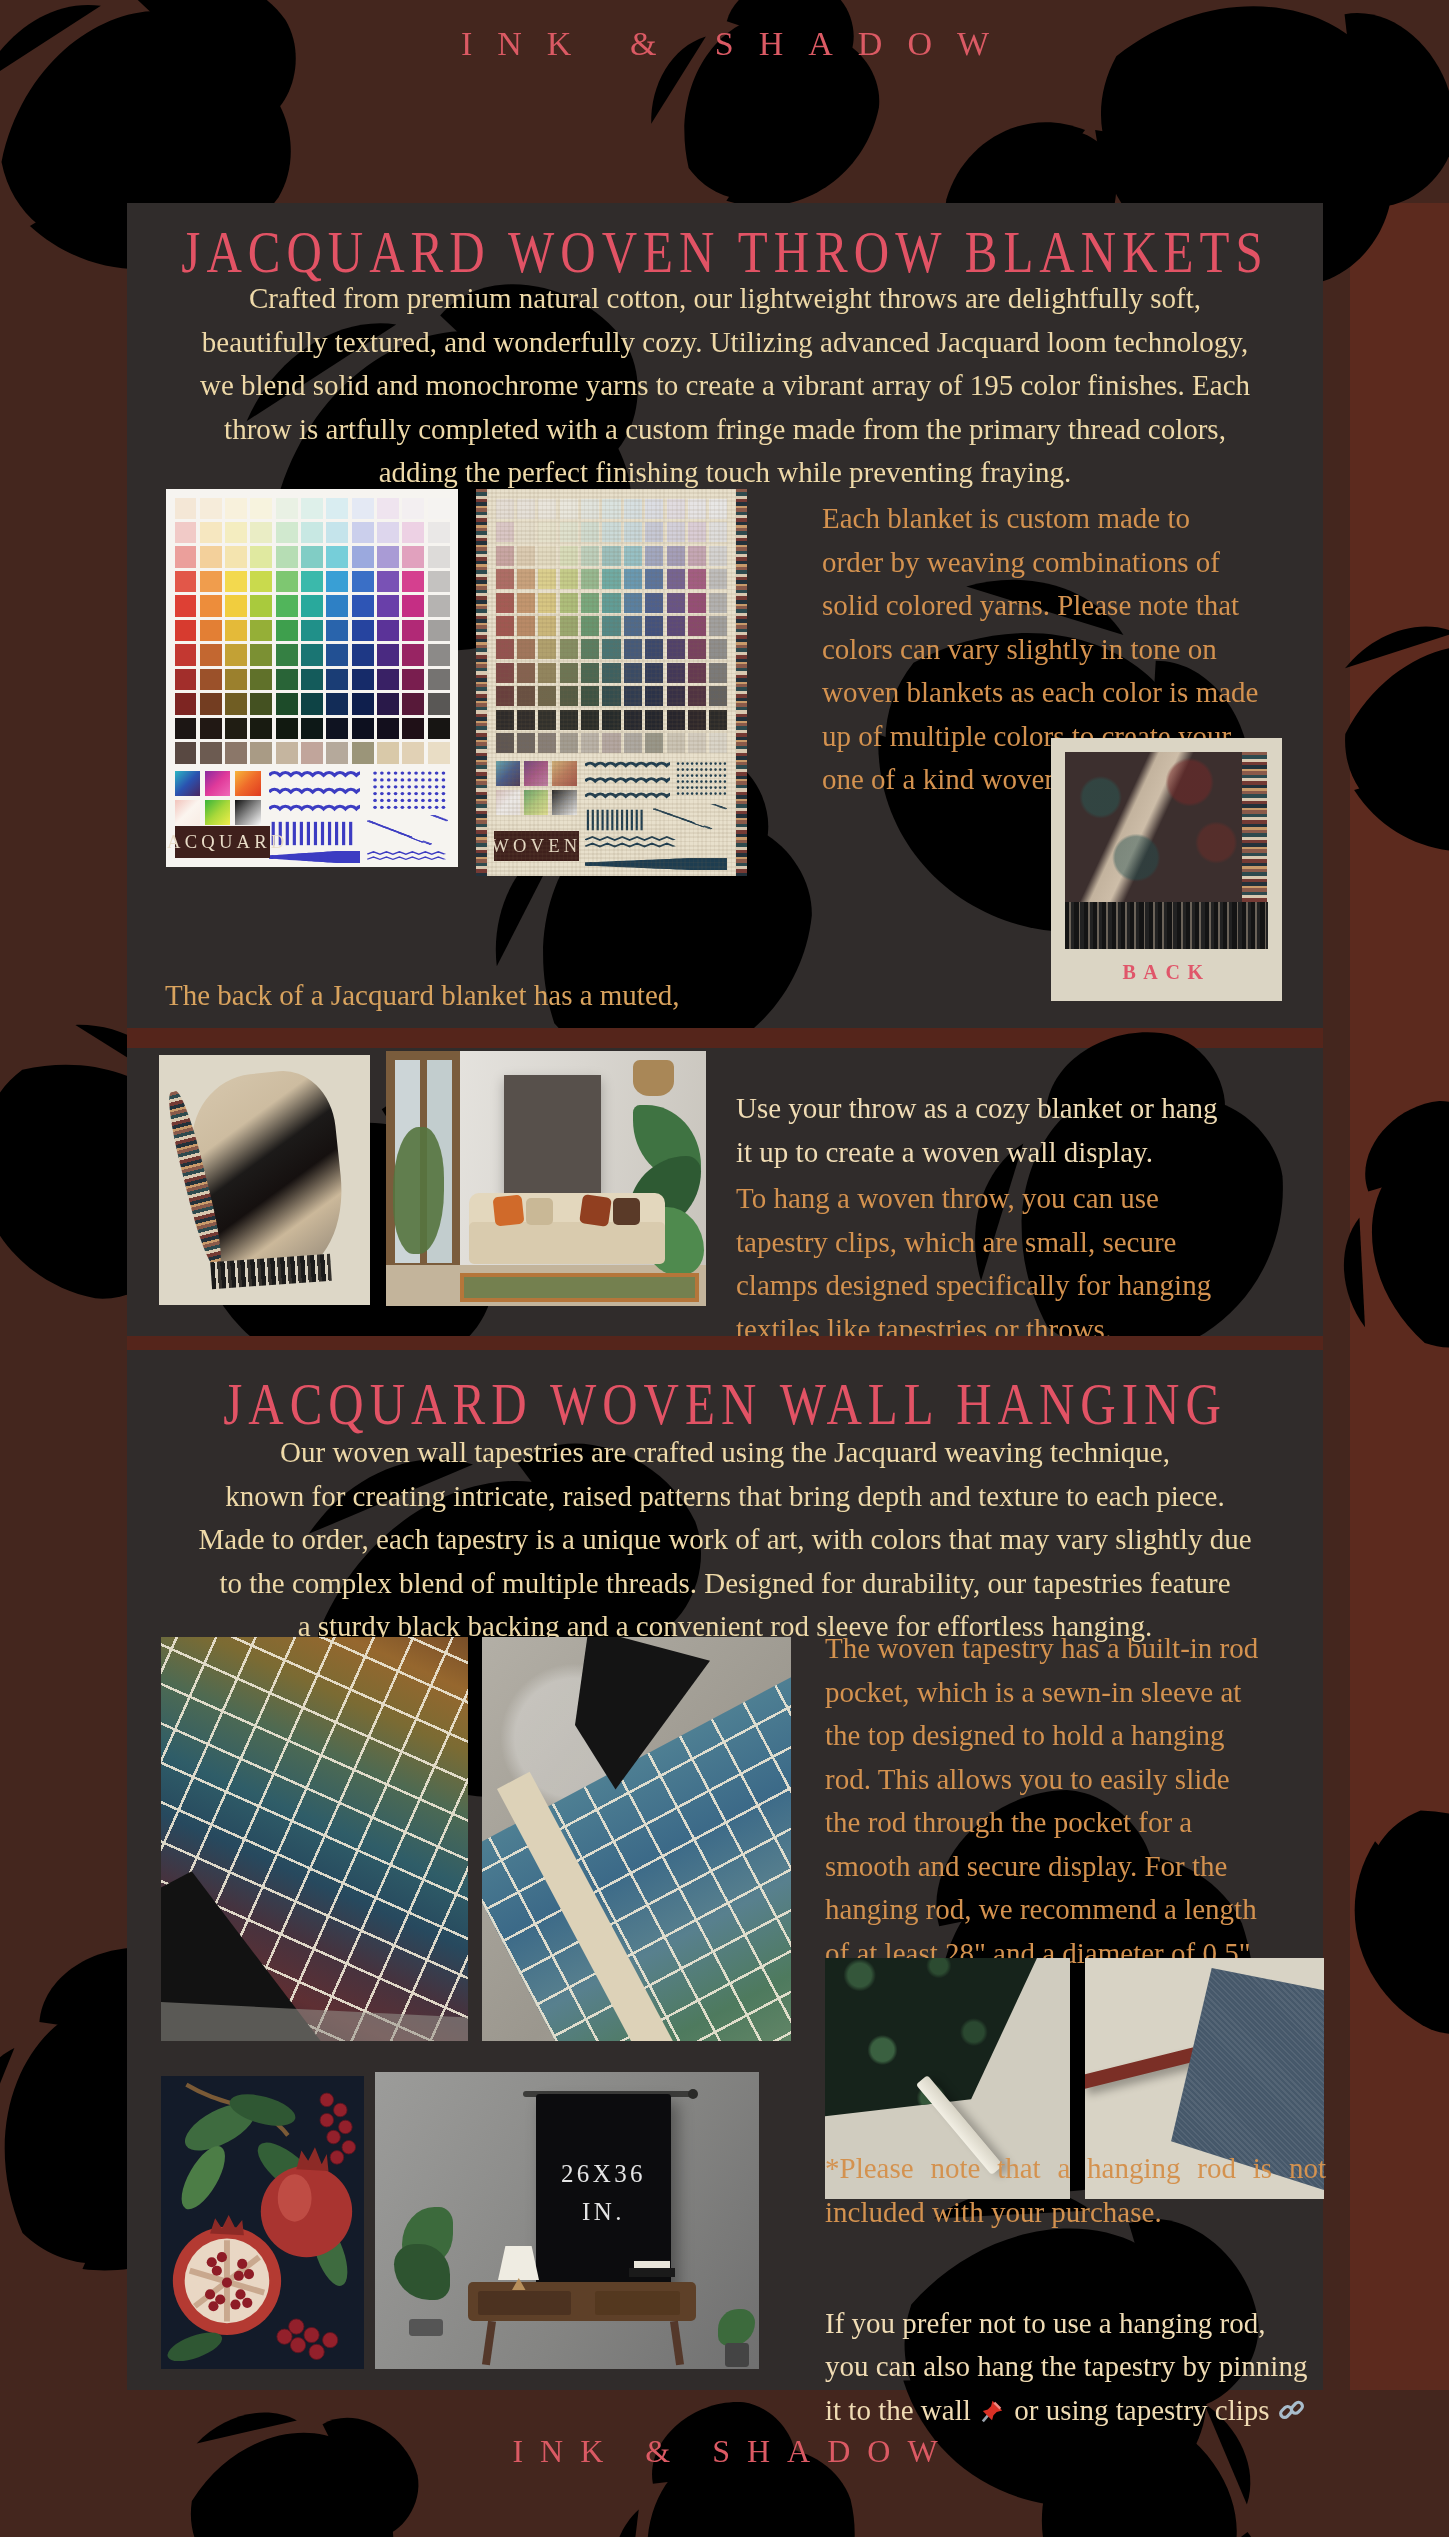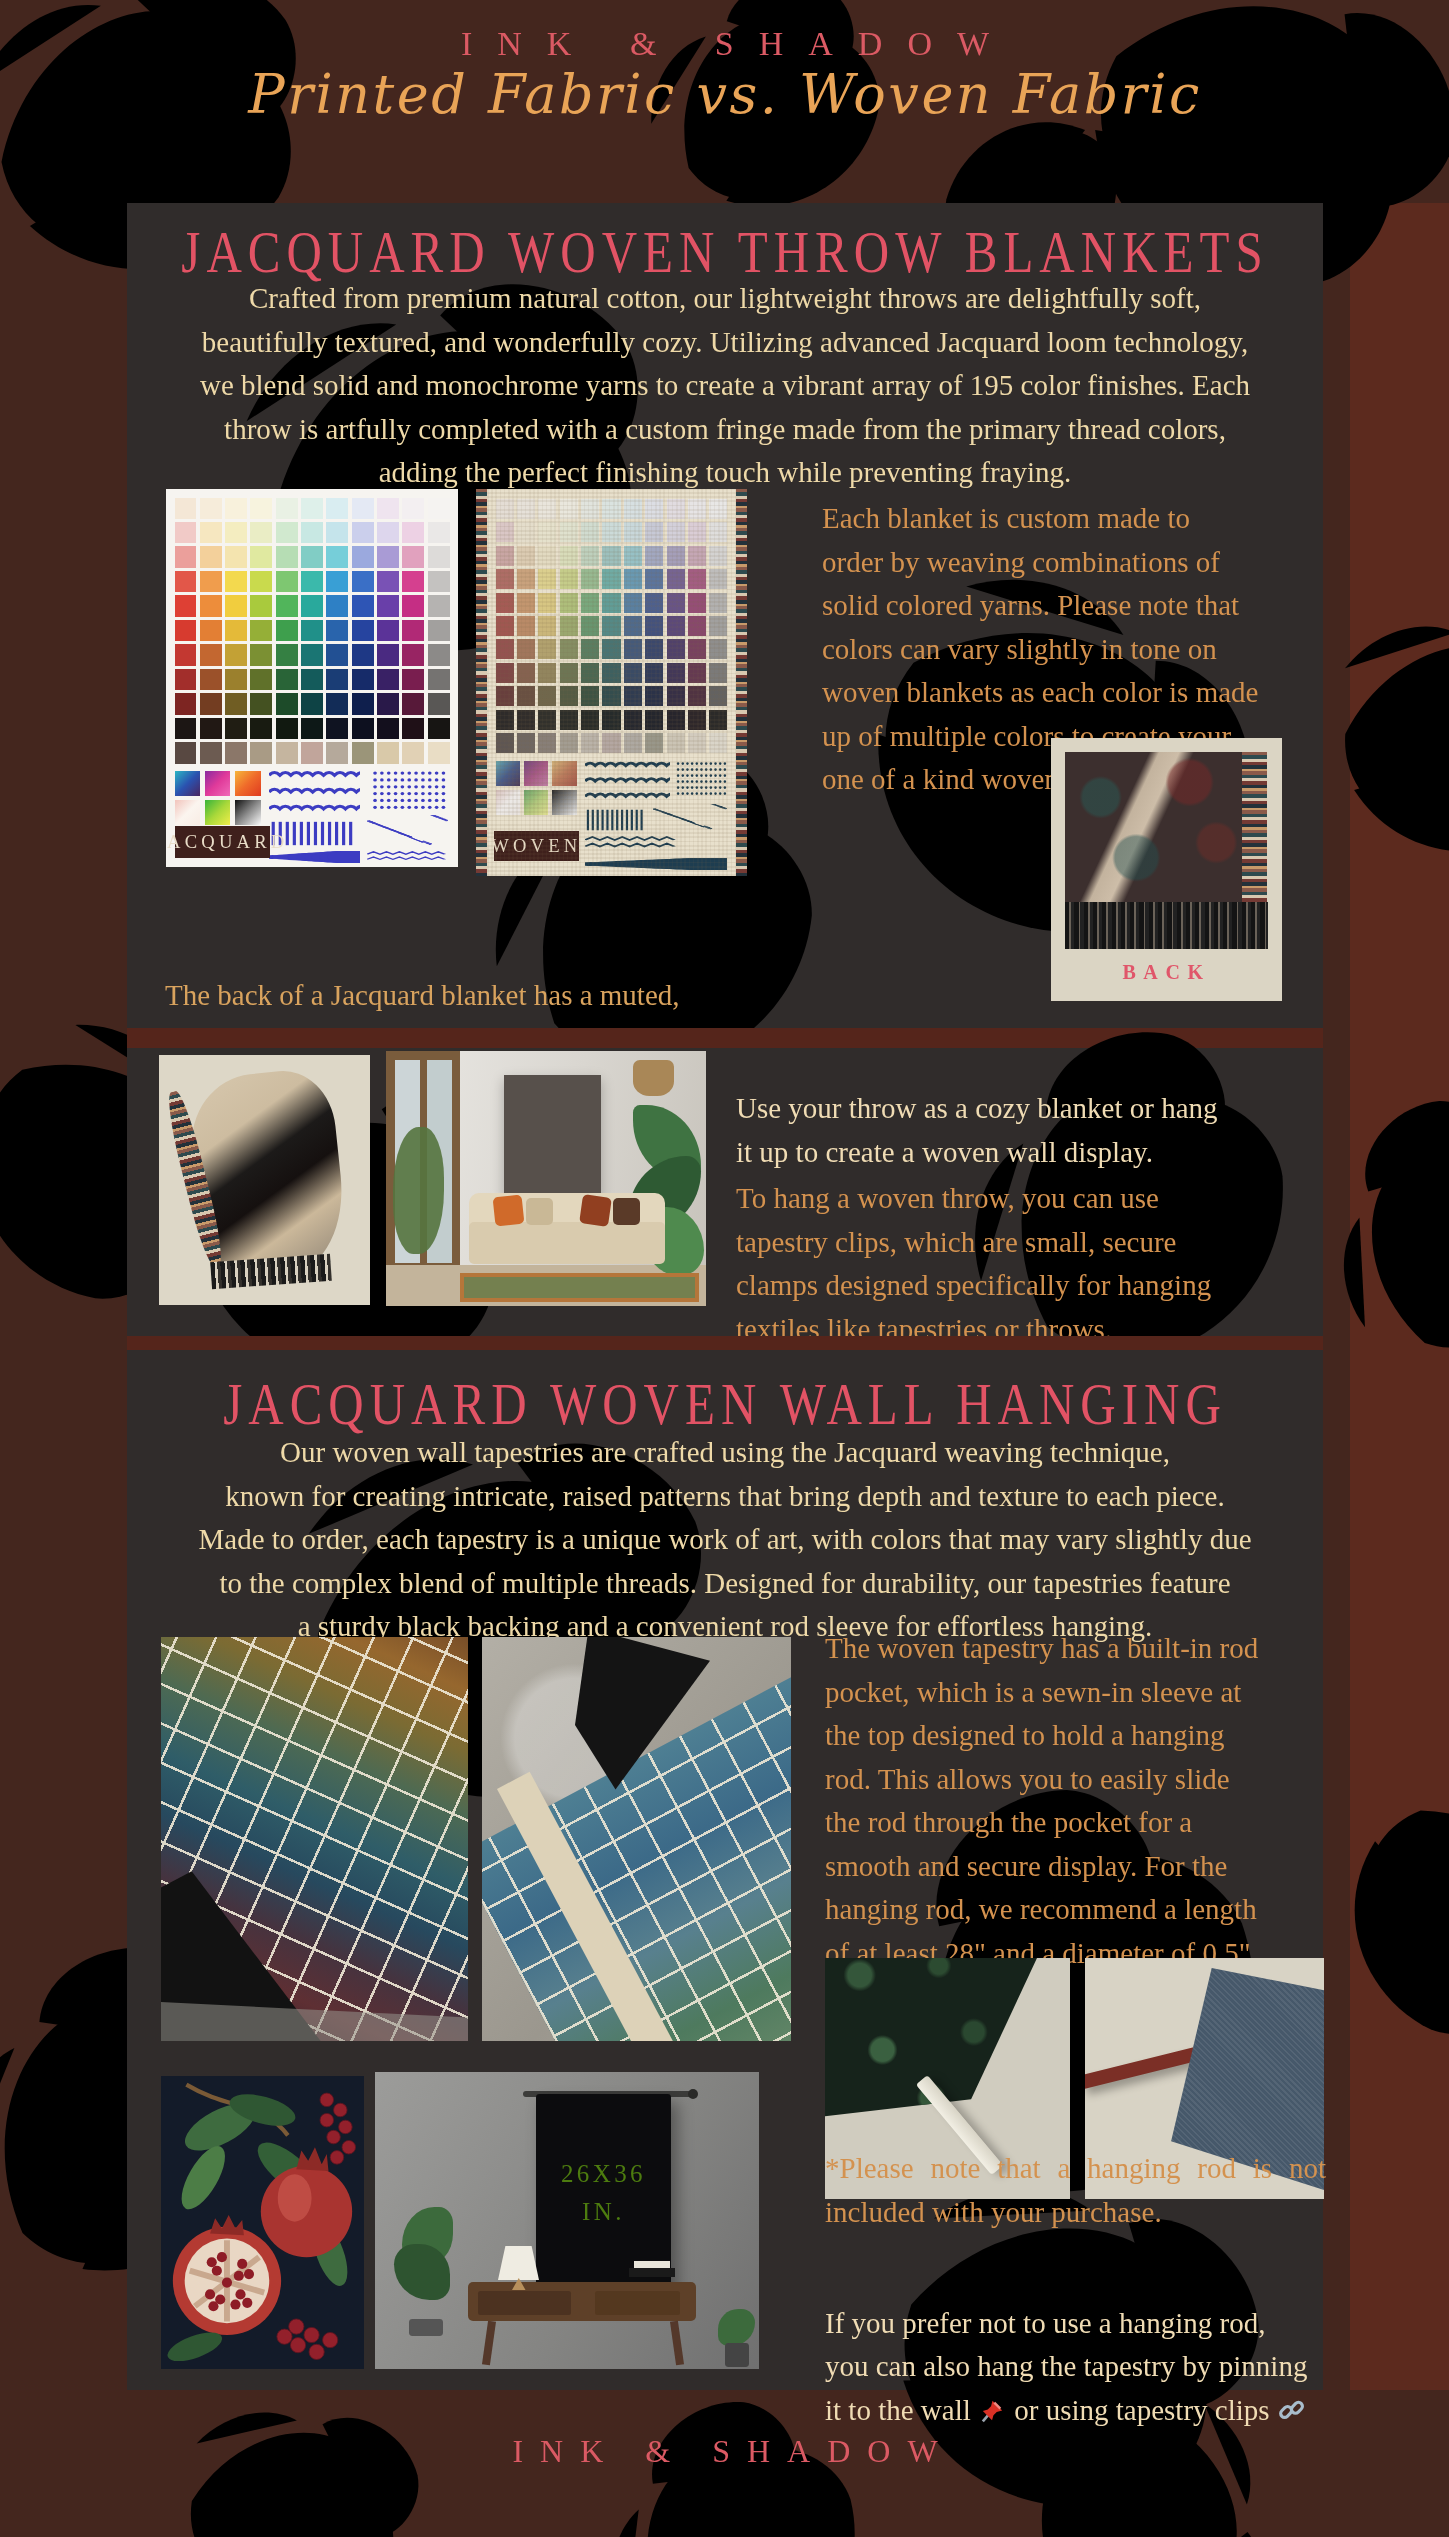--- a/index.html
+++ b/index.html
@@ -69,21 +69,21 @@
      background-image:radial-gradient(circle at 20% 25%,#34563a 0 5%,transparent 7%),
        radial-gradient(circle at 55% 15%,#2c4b31 0 4%,transparent 6%),
        radial-gradient(circle at 35% 60%,#3a6040 0 6%,transparent 8%),
        radial-gradient(circle at 75% 45%,#2a4830 0 5%,transparent 7%),
        radial-gradient(circle at 60% 80%,#35573a 0 5%,transparent 7%);}
   
   .wall{background:linear-gradient(100deg,#ebe9e5,#d9d6d0 55%,#c7c3bb);}
   .pat{position:absolute;}
   .pat svg{width:100%;height:100%;display:block;}
   .room26-wall{background:linear-gradient(120deg,#9c9c9a,#848482 60%,#707070);}
-  .size-text{color:#4d7c0f;font-size:25px;letter-spacing:3.4px;text-align:center;white-space:pre-line;line-height:1.5;}
+  .size-text{color:#e5e5e5;font-size:25px;letter-spacing:3.4px;text-align:center;white-space:pre-line;line-height:1.5;}
   .icon-inline{display:inline-block;width:29px;height:29px;vertical-align:-5px;}
 </style>
 </head>
 <body>
 
 <div class="page">
 
   <svg width="0" height="0" style="position:absolute">
     <symbol id="flor" viewBox="0 0 100 100">
       <path d="M10,60 C18,22 55,8 70,24 C86,40 82,70 56,81 C34,90 14,80 10,60 Z"></path>
@@ -126,21 +126,20 @@
       <use href="#flor"></use>
     </svg>
   <svg class="flor copper" style="left:1015px;top:2385px;width:271px;height:271px;transform:rotate(100deg)" viewBox="0 0 320 320" width="271" height="271">
       <use href="#flor"></use>
     </svg>
   <svg class="flor copper" style="left:930px;top:102px;width:220px;height:220px;transform:rotate(160deg)" viewBox="0 0 260 260" width="220" height="220">
       <use href="#flor"></use>
     </svg>
 
   <div class="abs brand" style="top:25px">INK &amp; SHADOW</div>
-  <div class="abs script" style="top:63px">Printed Fabric vs. Woven Fabric</div>
 
   <div class="panel" style="top:203px;height:825px">
     <svg class="flor dark" style="left:102px;top:51px;width:440px;height:440px" viewBox="0 0 520 520" width="440" height="440">
         <use href="#flor"></use>
       </svg>
     <svg class="flor dark" style="left:719px;top:355px;width:406px;height:406px;transform:rotate(50deg)" viewBox="0 0 480 480" width="406" height="406">
         <use href="#flor"></use>
       </svg>
     <svg class="flor dark" style="left:355px;top:541px;width:355px;height:355px;transform:rotate(-30deg)" viewBox="0 0 420 420" width="355" height="355">
         <use href="#flor"></use>

